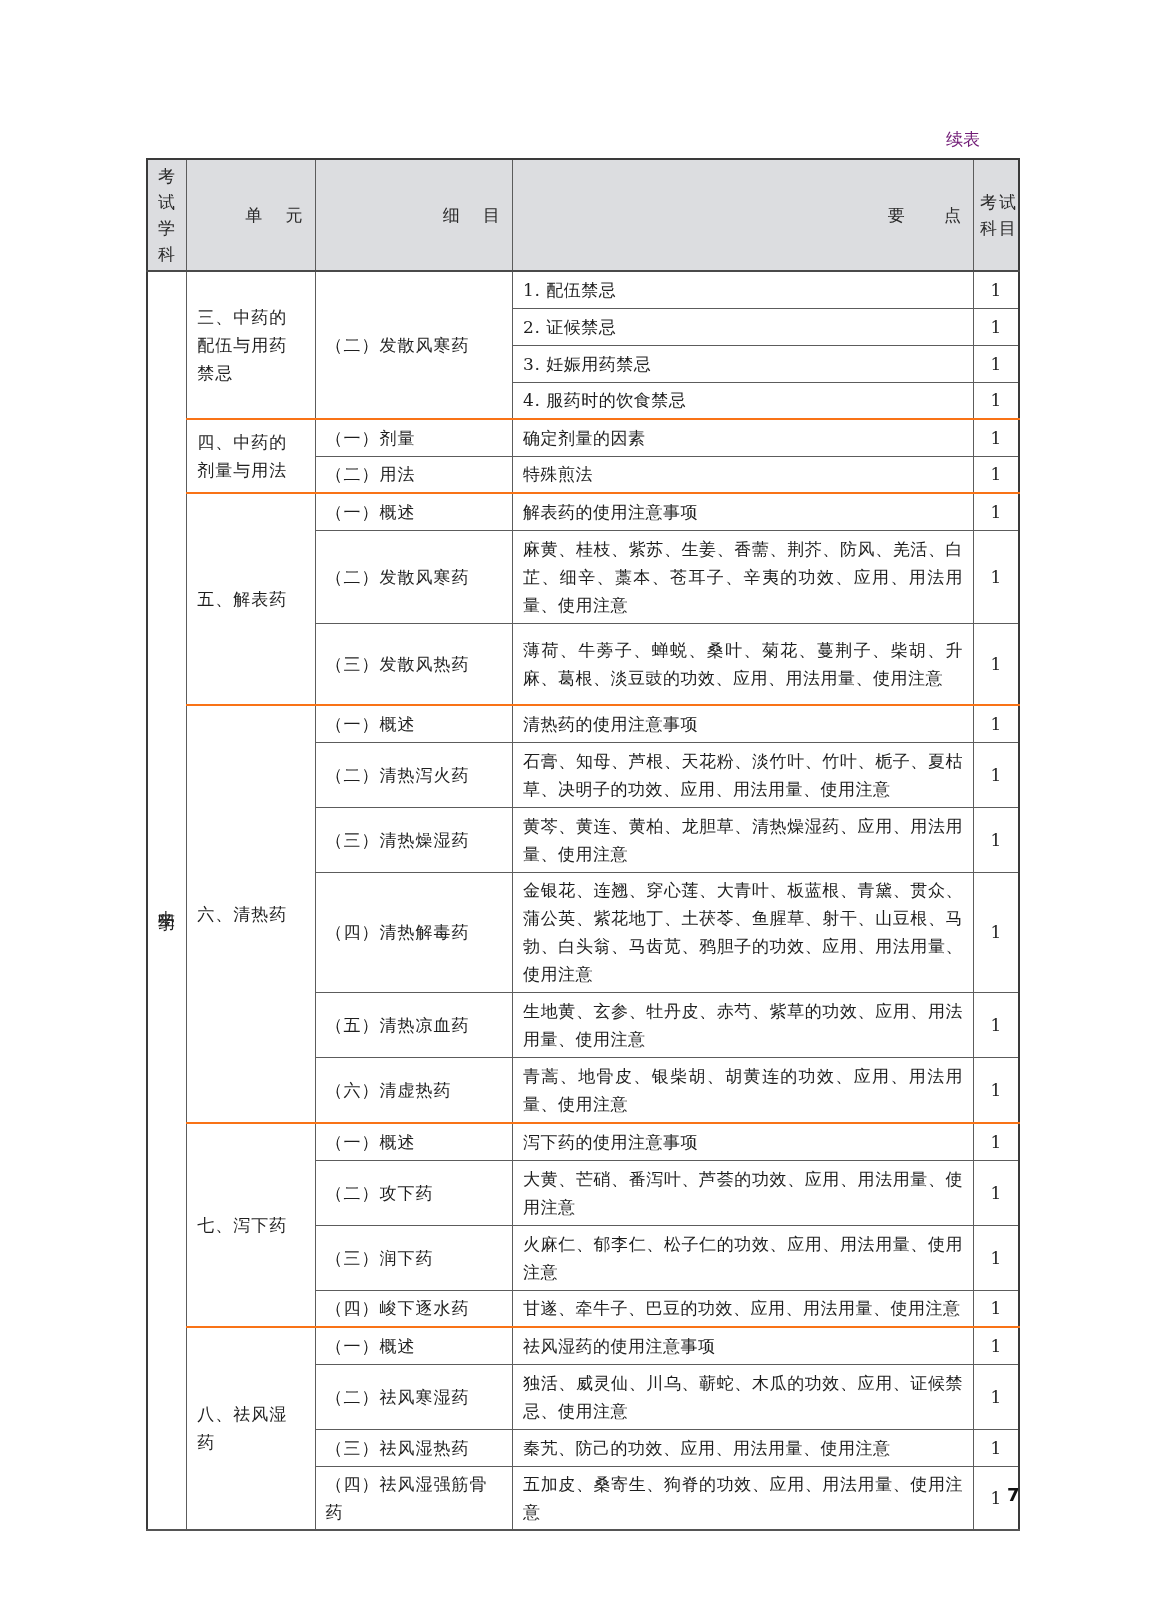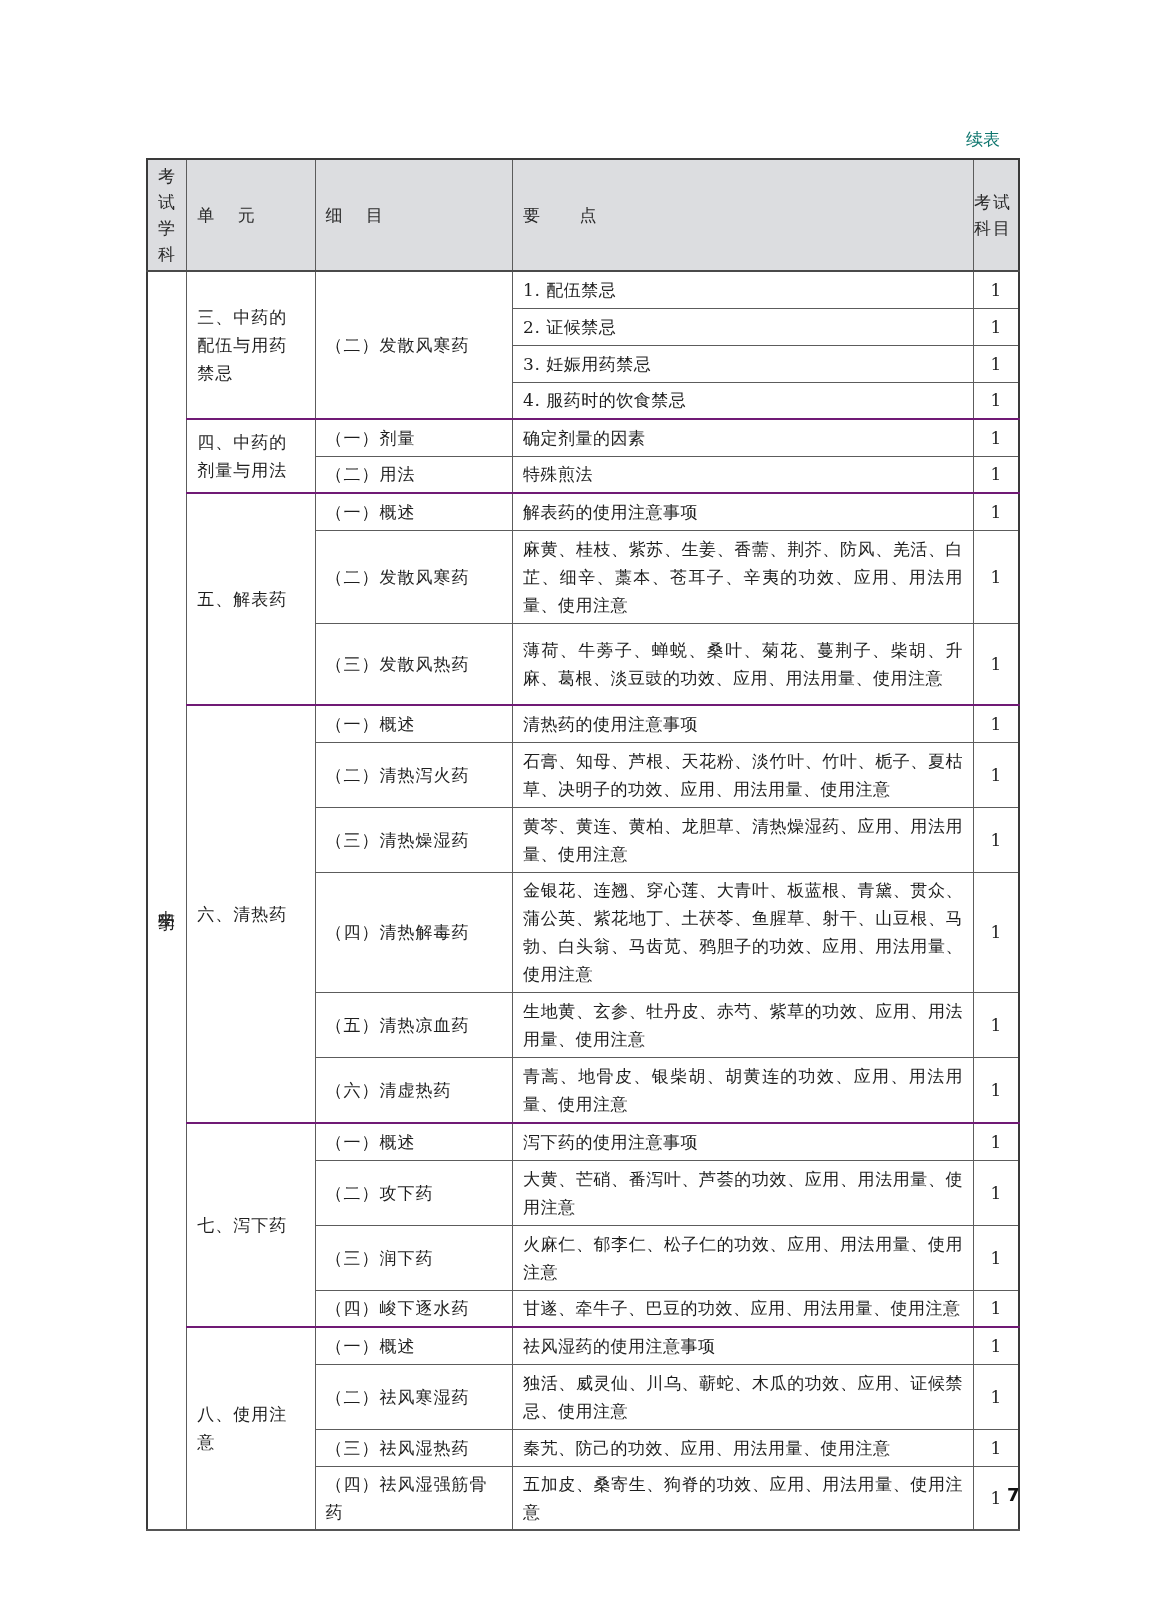--- a/index.html
+++ b/index.html
@@ -3,21 +3,21 @@
 <meta charset="utf-8">
 <style>
   html, body { margin: 0; padding: 0; background: #ffffff; }
   body {
     width: 1166px; height: 1600px; position: relative;
     font-family: "DejaVu Serif", "Liberation Serif", serif;
     color: #1e1e1e;
   }
   .continued {
     position: absolute; left: 946px; top: 128px;
-    font-size: 17px; color: #0f766e; margin-left: 20px;
+    font-size: 17px; color: #701a75;
   }
   table.syllabus {
     position: absolute; left: 146px; top: 158px;
     width: 874px;
     border-collapse: collapse;
     table-layout: fixed;
     font-size: 17px;
     line-height: 28px;
     border-top: 2px solid #3a3a3a;
     border-left: 2px solid #3a3a3a;
@@ -26,42 +26,42 @@
   }
   table.syllabus th, table.syllabus td {
     border: 1px solid #5c5c5c;
     padding: 3px 10px;
     vertical-align: middle;
   }
   table.syllabus thead th {
     background: #dcdde0;
     font-weight: normal;
     height: 56px;
-    text-align: left;
+    text-align: right;
     line-height: 26px;
     letter-spacing: 2px;
     border-bottom: 2px solid #4a4a4a;
     color: #2a2a2a;
   }
   .c-subject { width: 35px; }
   .c-unit { width: 113px; }
   .c-item { width: 174px; }
   .c-point { width: 406px; }
   .c-exam { width: 40px; }
   td.subject {
     text-align: center; padding: 0;
     writing-mode: vertical-rl; text-orientation: upright;
     letter-spacing: 2px; font-size: 17px;
   }
   td.subject span { display: inline-block; }
   td.unit { padding-left: 12px; letter-spacing: 1px; margin-top: 38px; }
   td.item { padding-left: 10px; letter-spacing: 1px; }
   td.point { padding-left: 11px; text-align: justify; letter-spacing: 0.5px; }
   td.exam { text-align: center; padding: 0; }
-  tr.group-start td { border-top: 2px solid #701a75; }
+  tr.group-start td { border-top: 2px solid #f97316; }
   .page-number {
     position: absolute; left: 1007px; top: 1484px;
     font-family: "DejaVu Sans", "Liberation Sans", sans-serif;
     font-size: 18px; font-weight: bold; color: #111;
   }
 </style>
 </head>
 <body>
 
 <div class="continued">续表</div>
@@ -184,21 +184,21 @@
       <td class="point">火麻仁、郁李仁、松子仁的功效、应用、用法用量、使用注意</td>
       <td class="exam">1</td>
     </tr>
     <tr style="height:37px">
       <td class="item">（四）峻下逐水药</td>
       <td class="point">甘遂、牵牛子、巴豆的功效、应用、用法用量、使用注意</td>
       <td class="exam">1</td>
     </tr>
 
     <tr class="group-start" style="height:37px">
-      <td class="unit" rowspan="4">八、使用注意</td>
+      <td class="unit" rowspan="4">八、祛风湿药</td>
       <td class="item">（一）概述</td>
       <td class="point">祛风湿药的使用注意事项</td>
       <td class="exam">1</td>
     </tr>
     <tr style="height:65px">
       <td class="item">（二）祛风寒湿药</td>
       <td class="point">独活、威灵仙、川乌、蕲蛇、木瓜的功效、应用、证候禁忌、使用注意</td>
       <td class="exam">1</td>
     </tr>
     <tr style="height:37px">

